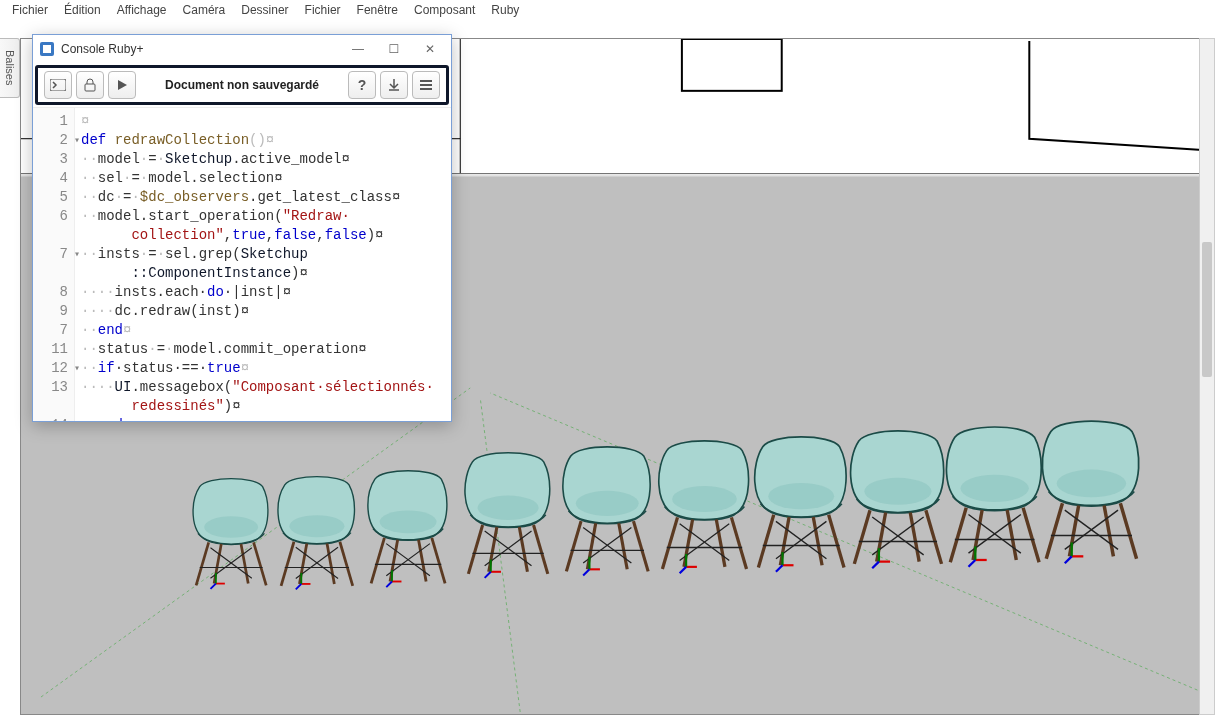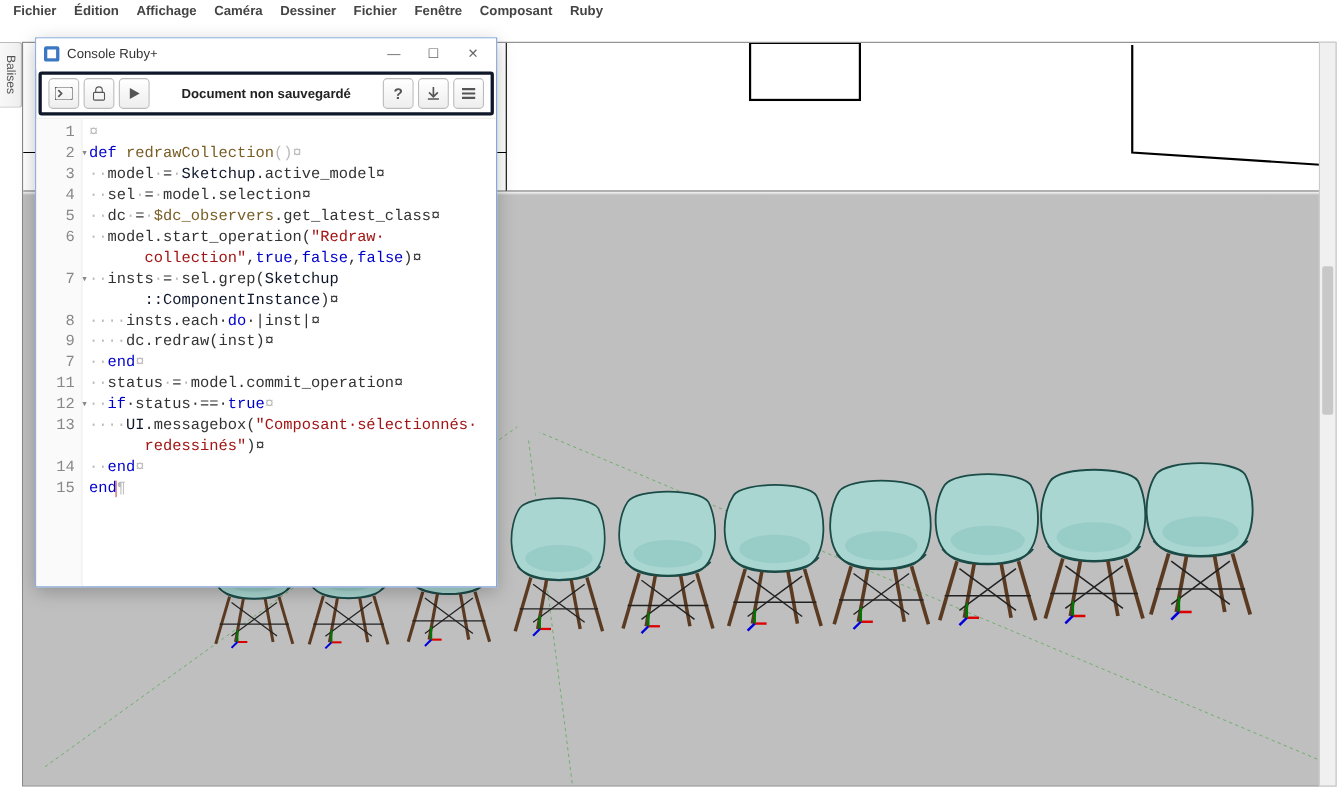--- a/index.html
+++ b/index.html
@@ -3,34 +3,34 @@
 <meta charset="utf-8">
 <style>
   * { box-sizing: border-box; margin: 0; padding: 0; }
   html, body { width: 1217px; height: 717px; font-family: "Segoe UI", Tahoma, sans-serif; font-size: 12px; overflow: hidden; background: #fff; }
   .app { width: 1217px; height: 717px; position: relative; background: #fff; }
 
   
   .titlebar { height: 18px; background: #fff; color: #999; display: flex; align-items: center; padding-left: 4px; gap: 4px; border-bottom: 0; font-size: 12px;}
 
   
-  .menubar { height: 20px; display: flex; align-items: center; gap: 0; padding-left: 4px; color: #444; font-size: 12px; background:#fff;font-weight:bold;}
+  .menubar { height: 20px; display: flex; align-items: center; gap: 0; padding-left: 4px; color: #444; font-size: 12px; background:#fff;}
   .menubar span { padding: 2px 8px; cursor: default; }
 
   
   .balises-tab { position: absolute; left: 0; top: 38px; width: 20px; height: 60px; border: 1px solid #bbb; border-left:none; border-radius: 0 3px 3px 0; background: linear-gradient(to right,#f8f8f8,#eee); writing-mode: vertical-rl; text-orientation: mixed; display:flex; align-items:center; justify-content:center; font-size:11px; color:#555;}
 
   
   .viewport { position: absolute; left: 20px; top: 38px; right: 2px; bottom: 2px; border: 1px solid #888; background: linear-gradient(#fff 0, #fff 20%, #bfbfbf 20.5%, #bfbfbf 100%); overflow:hidden;}
   .viewport svg { width:100%; height:100%; display:block; }
   .vscroll { position:absolute; right:2px; top:38px; bottom:2px; width:16px; background:#f0f0f0; border:1px solid #ccc;}
   .vscroll .thumb { position:absolute; left:2px; right:2px; top:30%; height:20%; background:#c8c8c8; border-radius:2px;}
 
   
-  .console { position:absolute; left:32px; top:34px; width:420px; height:500px; border:1px solid #7a9fd6; background:#fff; box-shadow:0 4px 16px rgba(0,0,0,.25); display:flex; flex-direction:column; }
+  .console { position:absolute; left:32px; top:34px; width:420px; height:388px; border:1px solid #7a9fd6; background:#fff; box-shadow:0 4px 16px rgba(0,0,0,.25); display:flex; flex-direction:column; }
   .con-title { height:28px; background:#fff; display:flex; align-items:center; padding:0 6px; gap:6px; color:#333; font-size:12px;}
   .con-title .spacer { flex:1; }
   .con-title .winbtn { width:30px; height:20px; display:flex; align-items:center; justify-content:center; color:#666; cursor:default;}
   .con-toolbar { height:40px; border:3px solid #0f172a; margin:2px; border-radius:3px; display:flex; align-items:center; padding:4px 6px; gap:4px;}
   .tbtn { width:28px; height:28px; border:1px solid #bbb; border-radius:4px; background:linear-gradient(#fff,#eee); display:flex; align-items:center; justify-content:center; color:#555; font-size:14px; cursor:default;}
   .con-toolbar .status { flex:1; text-align:center; font-weight:bold; color:#222; font-size:12px;}
   .editor { flex:1; display:flex; font-family: Consolas, "Courier New", monospace; font-size:14px; line-height:19px; overflow:hidden; border-top:1px solid #eee;}
   .gutter { width:42px; background:#fafafa; color:#888; text-align:right; padding:4px 6px 4px 0; border-right:1px solid #eee;}
   .gutter div { height:19px; position:relative;}
   .gutter .fold::after{content:"▾"; position:absolute; right:-12px; top:0; color:#888; font-size:10px;}

